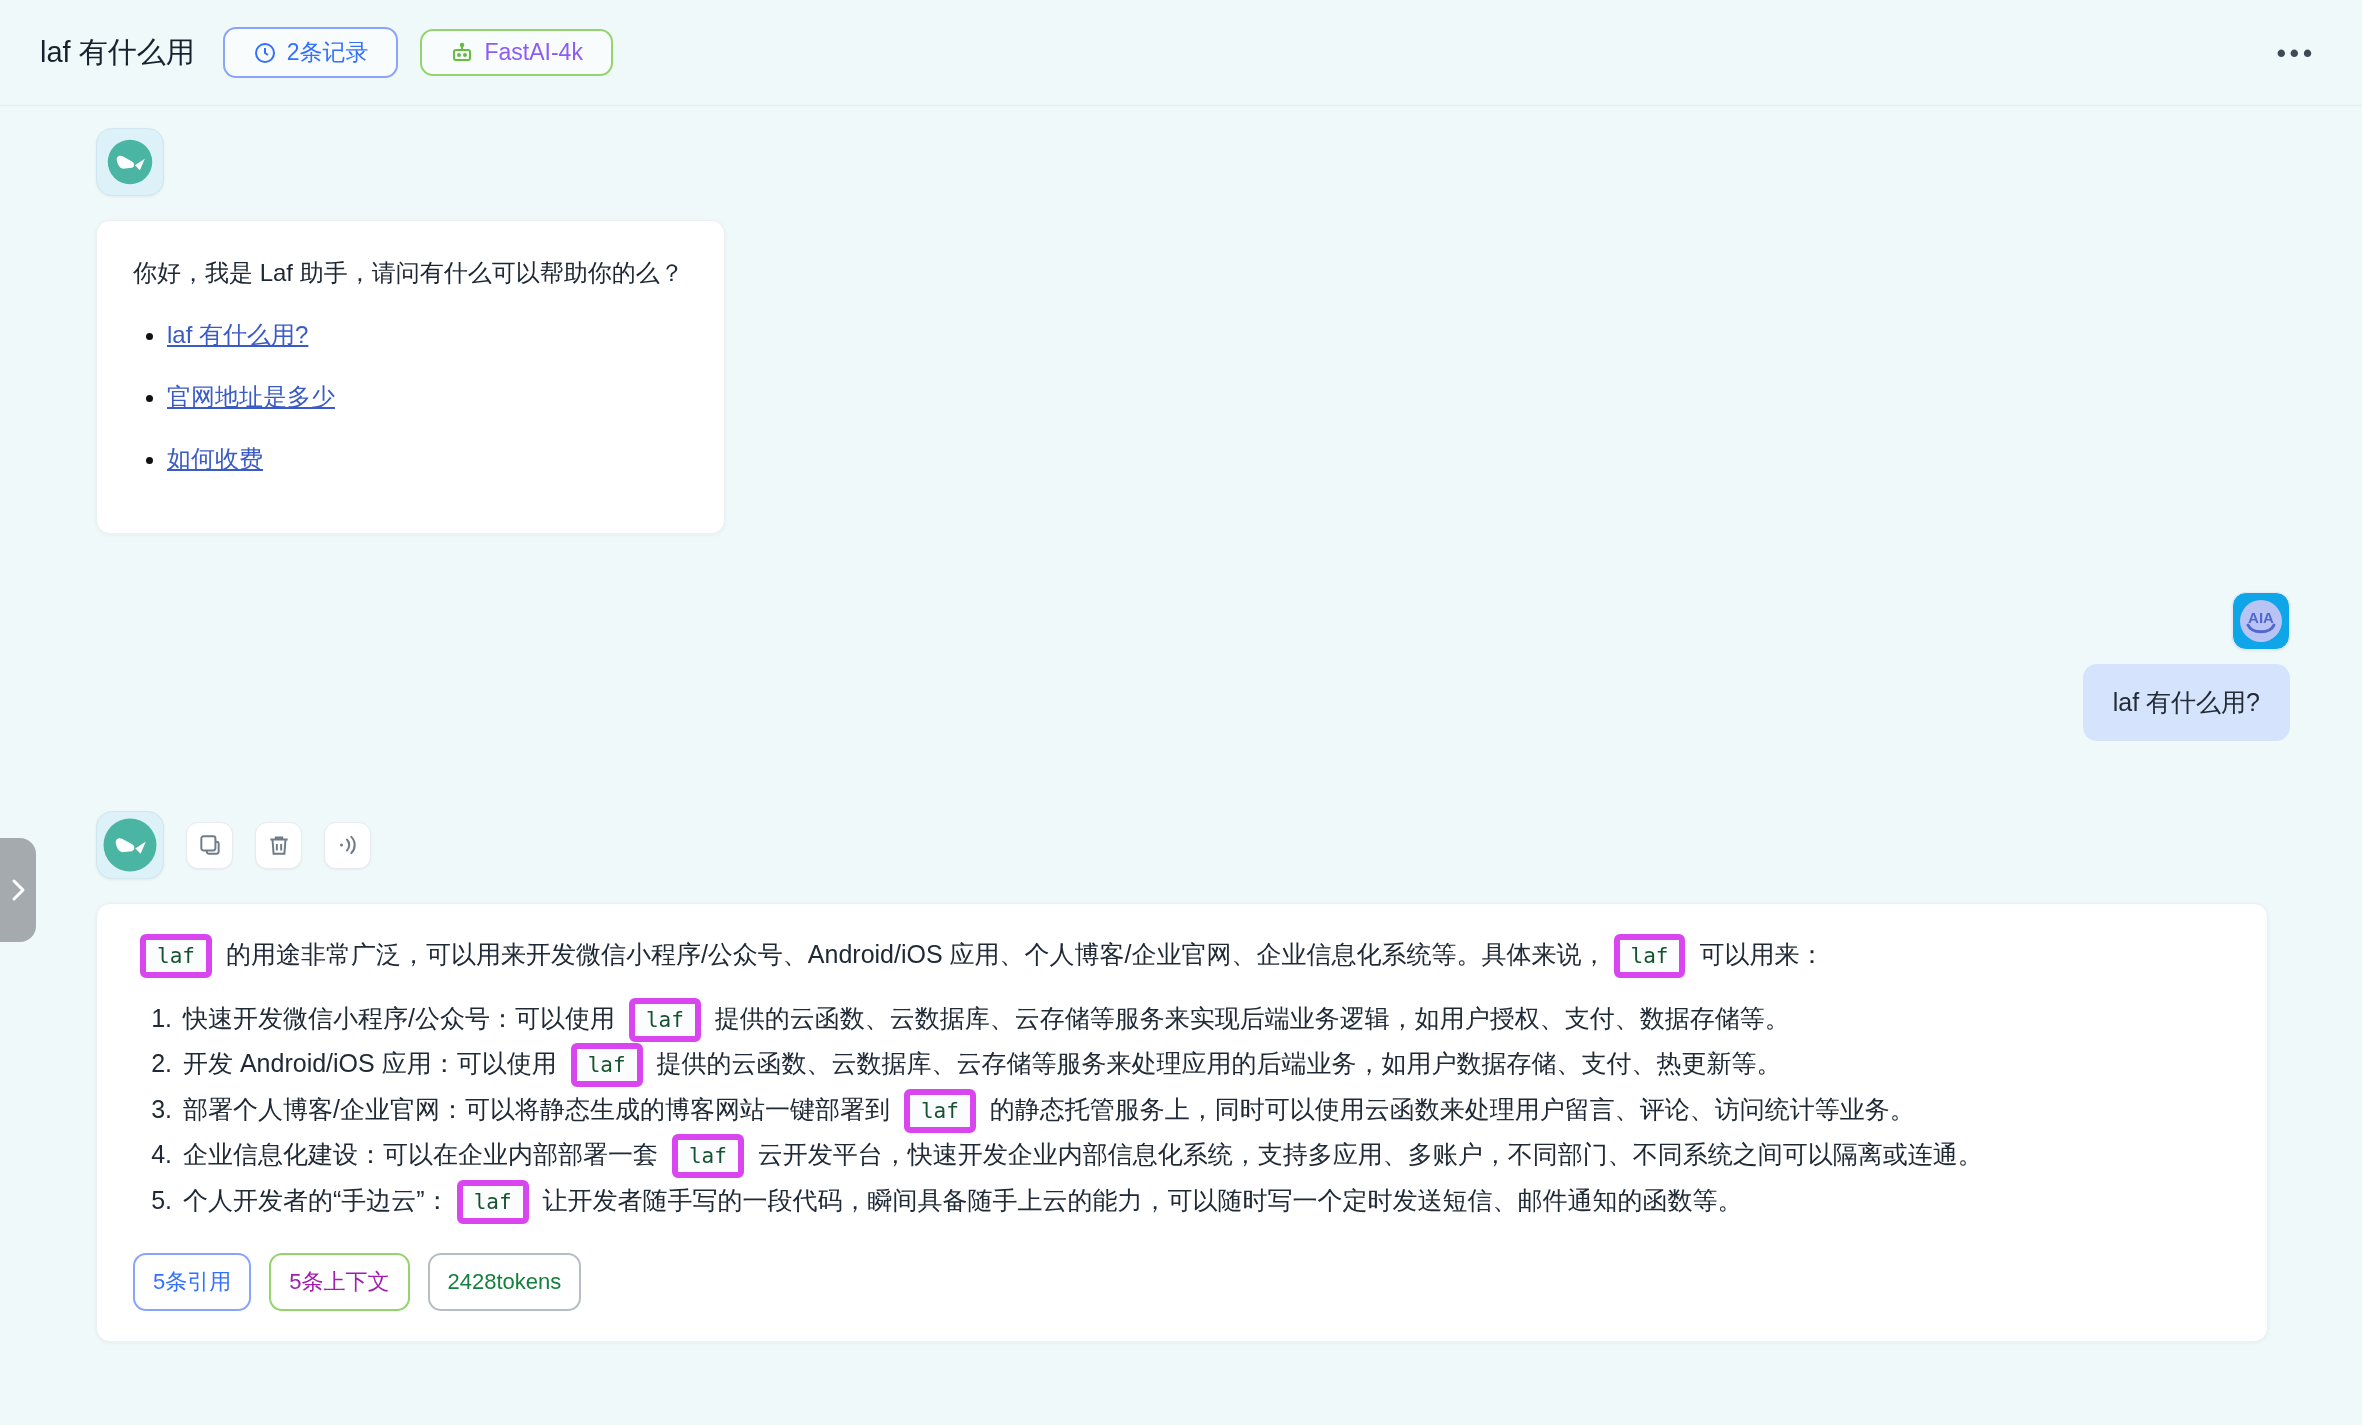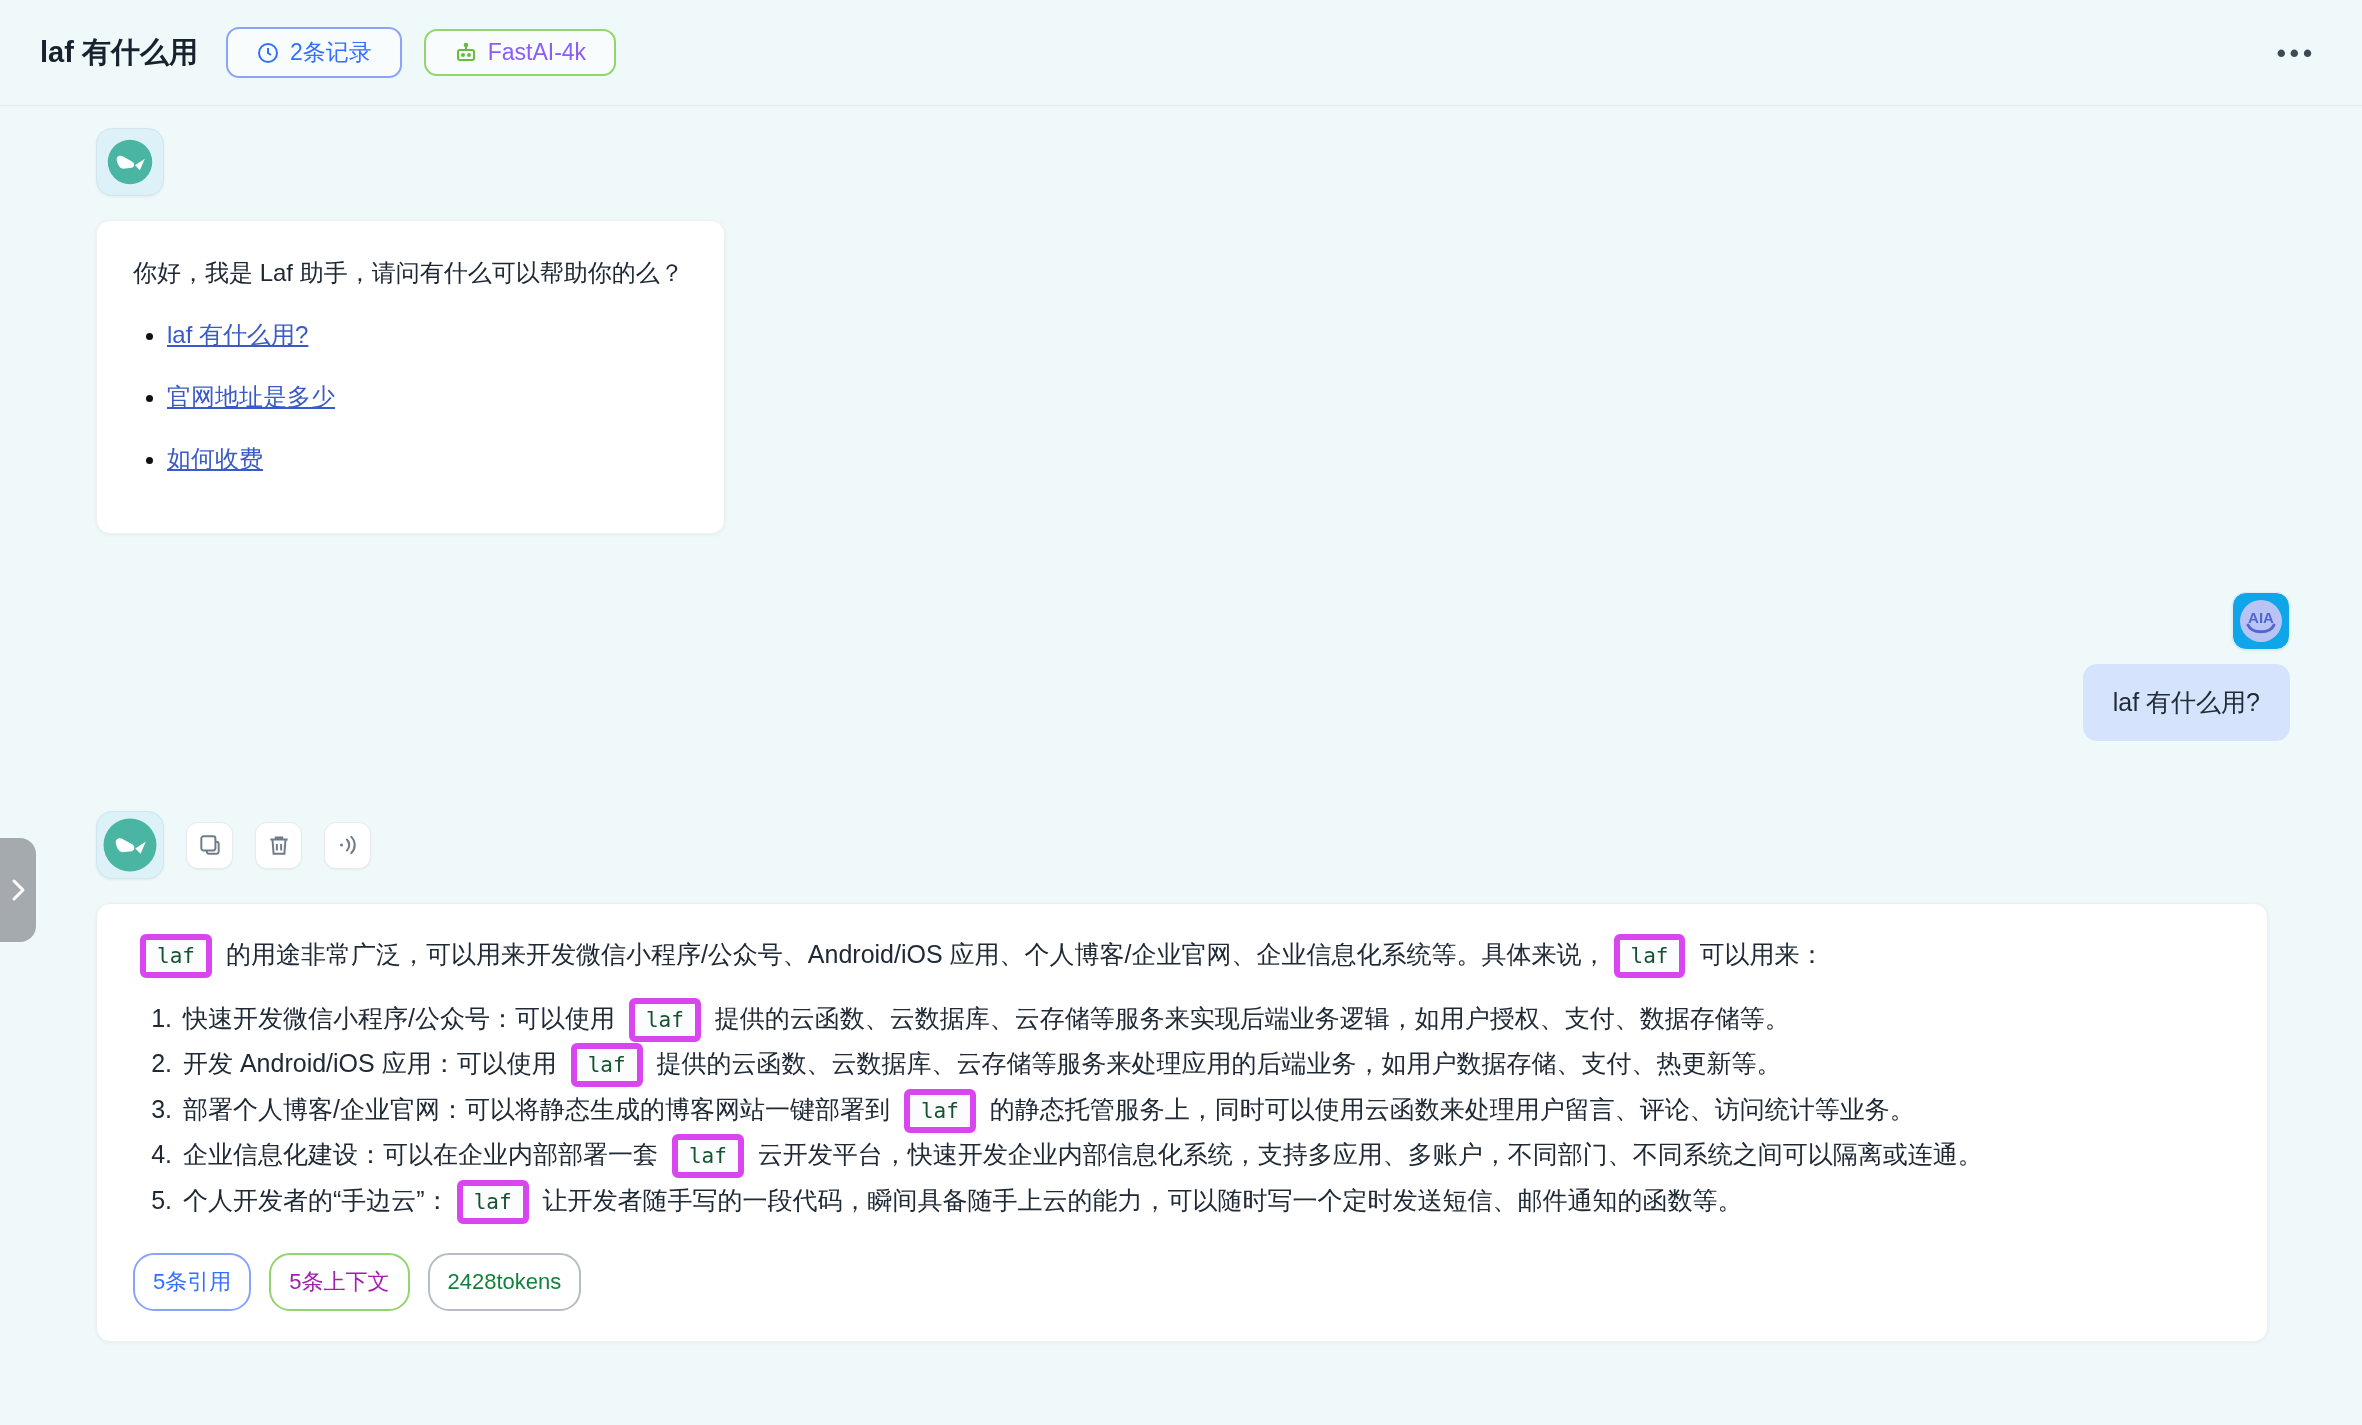--- a/index.html
+++ b/index.html
@@ -16,21 +16,21 @@
   .header {
     height: 106px;
     display: flex;
     align-items: center;
     padding: 0 40px;
     border-bottom: 1px solid #e3edef;
     position: relative;
   }
   .title {
     font-size: 29px;
-    font-weight: 700;
+    font-weight: 400;
     color: #18222e;
     margin-right: 28px;
   }
   .badge {
     display: inline-flex;
     align-items: center;
     gap: 10px;
     font-size: 23px;
     padding: 8px 28px;
     border-radius: 13px;
@@ -147,21 +147,21 @@
     border-radius: 6px;
     padding: 4px 11px;
     margin: 0 7px;
     color: #14532d;
   }
 
   .answer-badges { margin-top: 30px; display: flex; gap: 18px; }
   .tag {
     font-size: 22px;
     padding: 7px 18px;
-    border-radius: 21px;
+    border-radius: 13px;
     border: 2px solid;
     background: #fff;
     cursor: pointer;
   }
   .tag.blue  { color:#3370ff; border-color:#8aa4fd; }
   .tag.green { color:#a21caf; border-color:#93d46c; }
   .tag.gray  { color:#15803d; border-color:#b7bdc5; cursor: default; }
 
   
   .side-handle {

